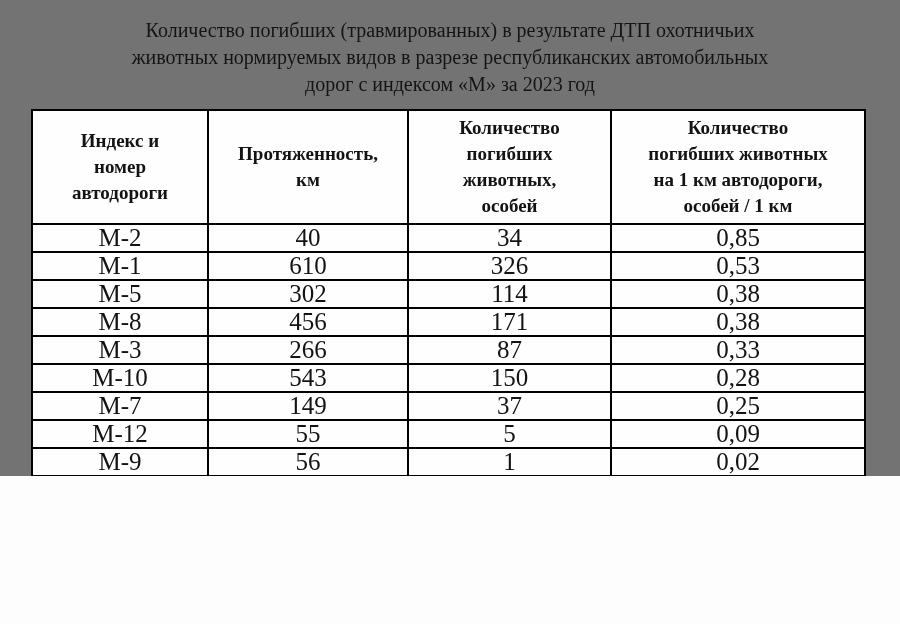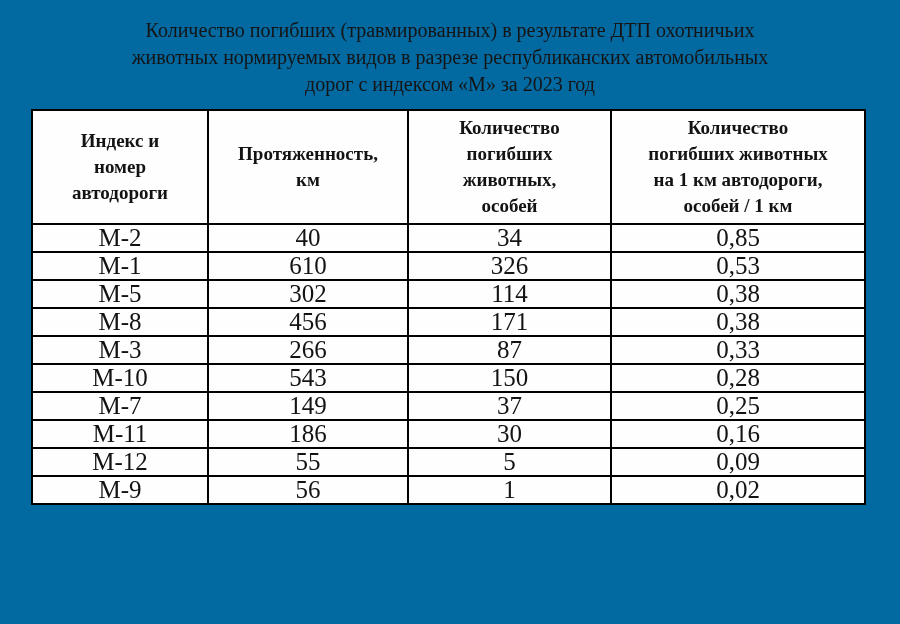--- a/index.html
+++ b/index.html
@@ -2,22 +2,22 @@
 <html><head>
 <meta charset="utf-8">
 <style>
   html, body {
     margin: 0;
     padding: 0;
     background: #fdfdfd;
   }
   .page {
     width: 900px;
-    height: 624px;
-    background: #0369a1;
+    height: 476px;
+    background: #737373;
     overflow: hidden;
     box-sizing: border-box;
   }
   .doc-title {
     font-family: "Liberation Serif", serif;
     font-size: 20px;
     line-height: 27px;
     font-weight: 400;
     color: #141414;
     text-align: center;
@@ -125,26 +125,20 @@
           <td>150</td>
           <td>0,28</td>
         </tr>
         <tr>
           <td>М-7</td>
           <td>149</td>
           <td>37</td>
           <td>0,25</td>
         </tr>
         <tr>
-          <td>М-11</td>
-          <td>186</td>
-          <td>30</td>
-          <td>0,16</td>
-        </tr>
-        <tr>
           <td>М-12</td>
           <td>55</td>
           <td>5</td>
           <td>0,09</td>
         </tr>
         <tr>
           <td>М-9</td>
           <td>56</td>
           <td>1</td>
           <td>0,02</td>

